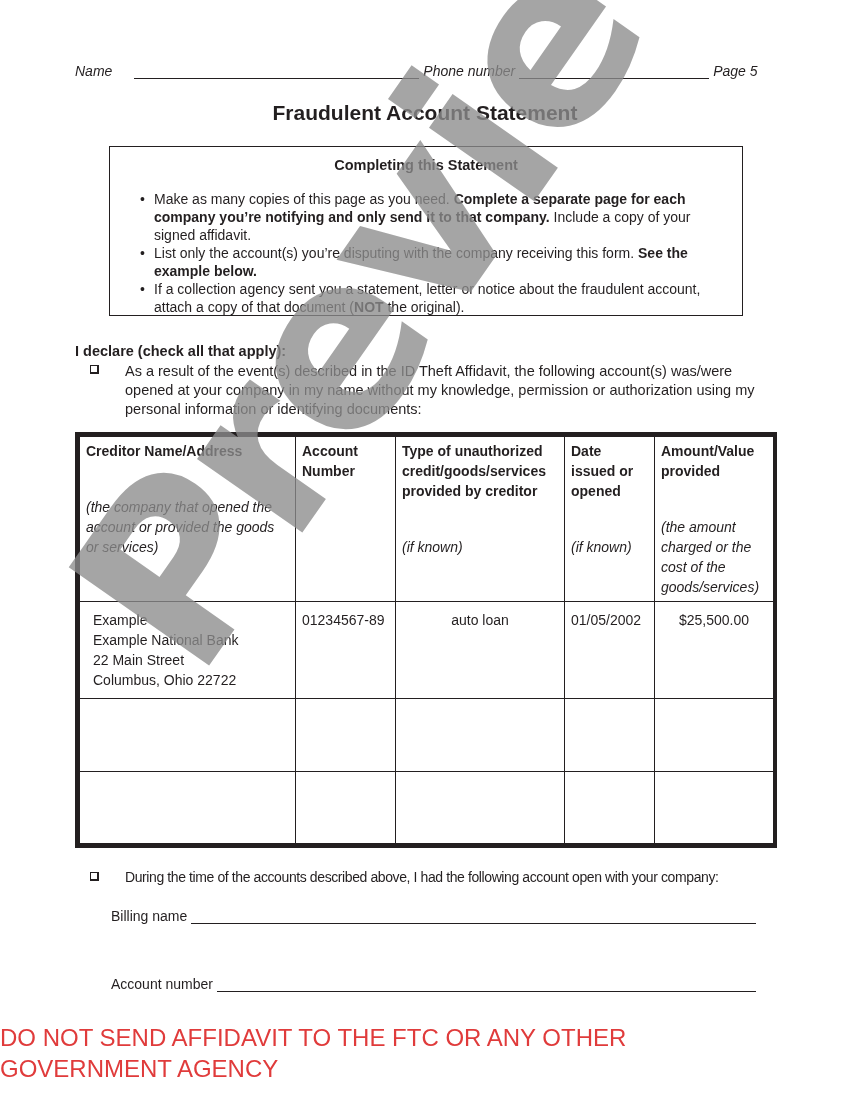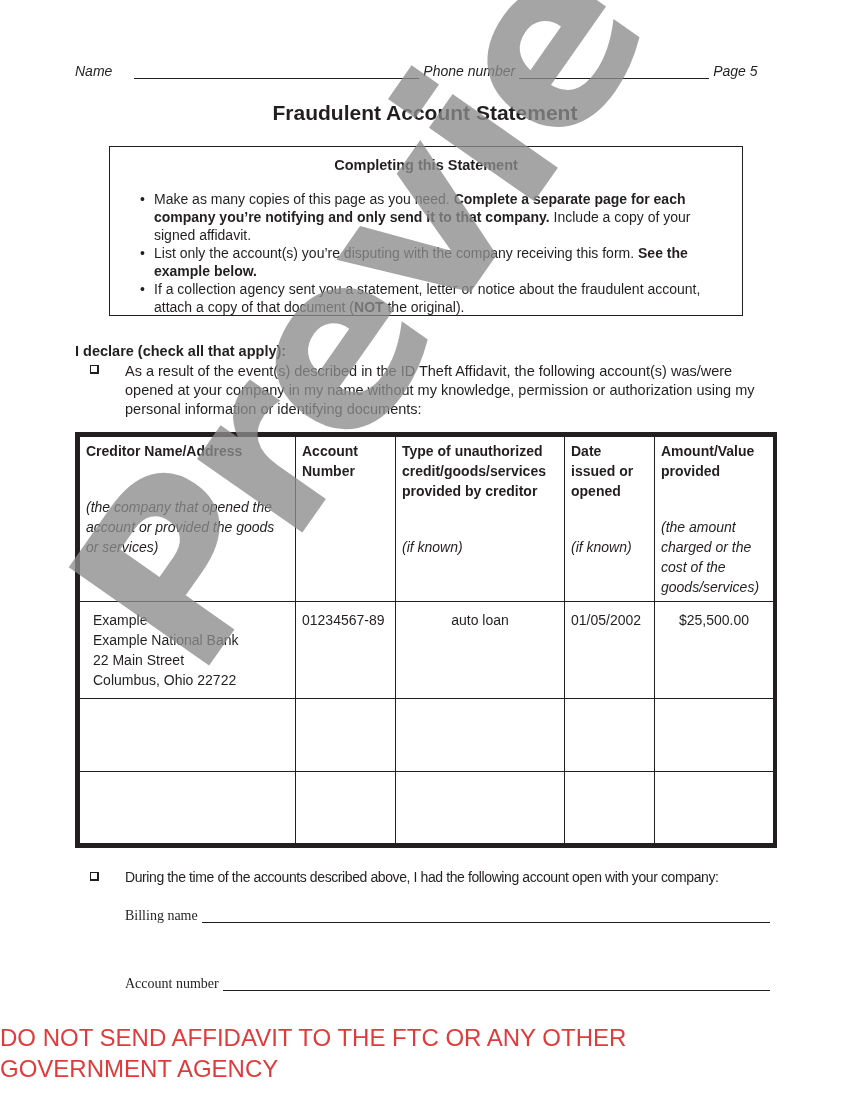--- a/index.html
+++ b/index.html
@@ -39,21 +39,21 @@
     table.grid { border-collapse: collapse; width: 100%; height: 100%; table-layout: fixed; }
     table.grid td { border: 1.3px solid #231f20; vertical-align: top; font-size: 14px;
                     line-height: 20px; padding: 4px 6px; }
     table.grid tr.head td { height: 118px; }
     table.grid tr.ex td { height: 84px; padding-top: 8px; }
     .hb { font-weight: bold; display: block; }
     .hi { font-style: italic; display: block; margin-top: 36px; }
     .center { text-align: center; }
 
     .check2 { position: absolute; left: 90px; top: 869px; width: 690px; font-size: 14px; letter-spacing: -0.4px; }
-    .fill-row { position: absolute; left: 125px; width: 645px; font-size: 14px; display: flex; align-items: flex-start; font-family: Liberation Serif, serif; }
+    .fill-row { position: absolute; left: 111px; width: 645px; font-size: 14px; display: flex; align-items: flex-end; }
     .fill-row .lbl { white-space: nowrap; }
     .fill-row .line { flex: 1; border-bottom: 1px solid #231f20; height: 14px; margin-left: 4px; }
 
     .warning { position: absolute; top: 1022px; left: 0; width: 850px; 
                color: #e03b3b; font-size: 24px; line-height: 31px; }
 
     
     .watermark { position: absolute; left: 130px; top: 500px; font-size: 235px; font-weight: bold;
                  color: rgba(140,140,140,0.78); transform: rotate(-55deg); transform-origin: left center;
                  white-space: nowrap; pointer-events: none; font-family: "DejaVu Sans", sans-serif;

